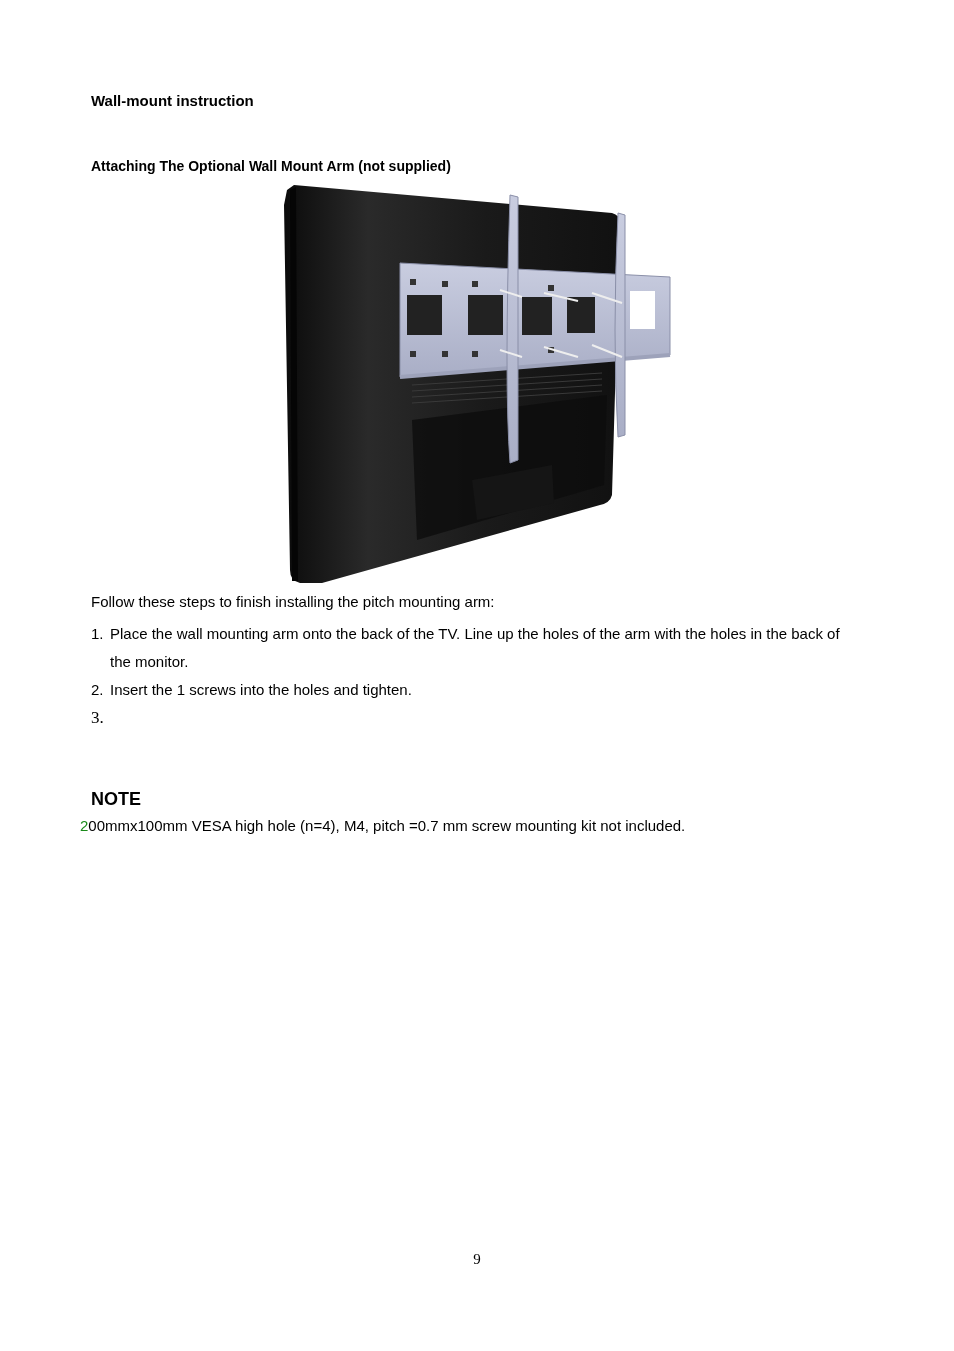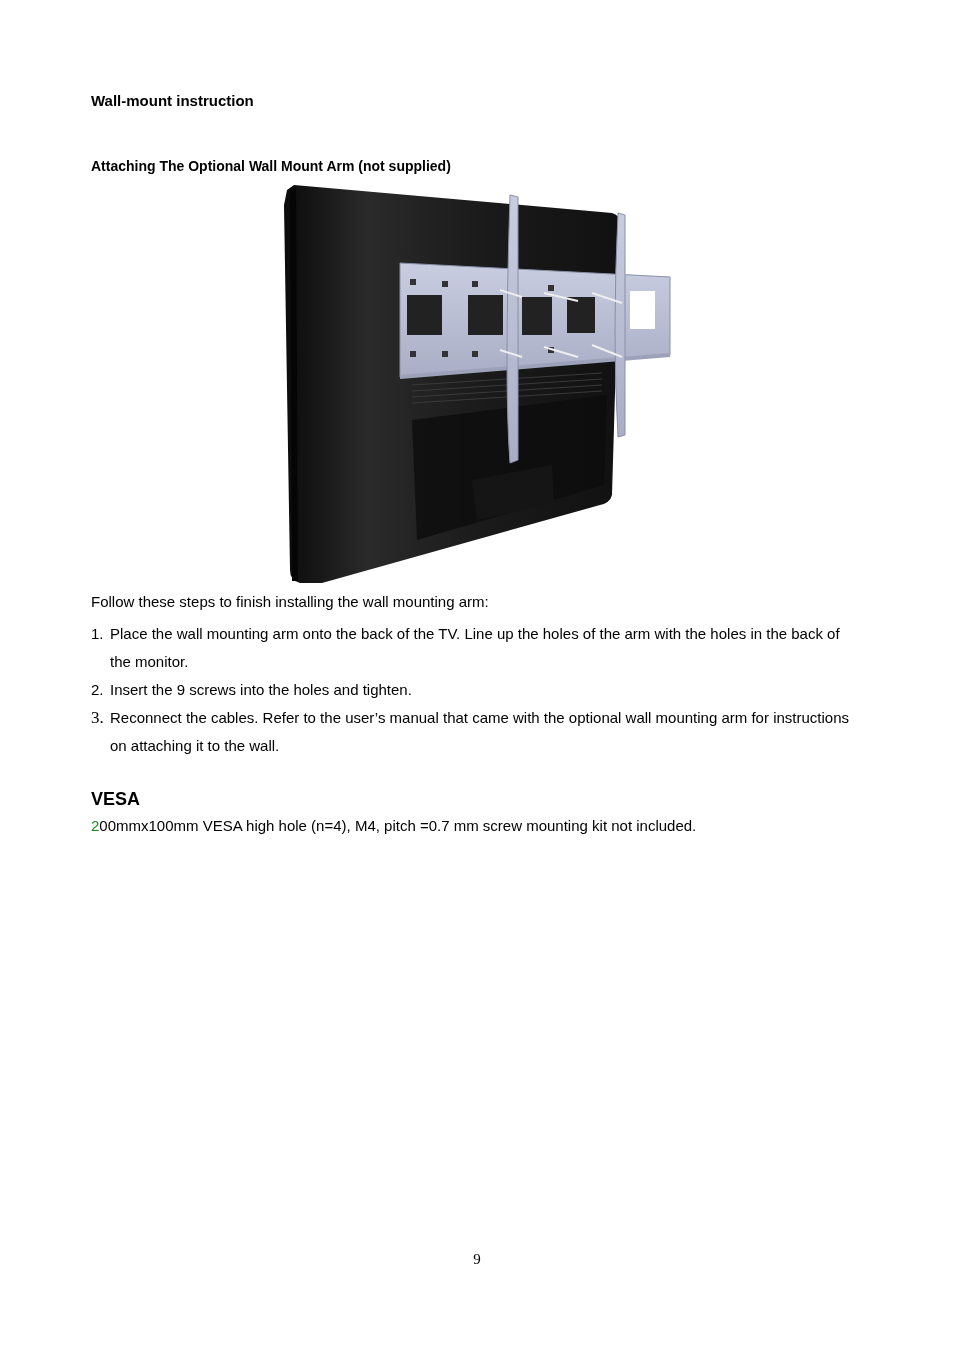--- a/index.html
+++ b/index.html
@@ -6,21 +6,21 @@
   body { width: 954px; height: 1351px; position: relative; overflow: hidden; font-family: "Liberation Sans", sans-serif; color: #000; }
   .h1 { position: absolute; left: 91px; top: 92px; font-size: 15px; font-weight: bold; margin: 0; }
   .h2 { position: absolute; left: 91px; top: 158px; font-size: 14px; font-weight: bold; margin: 0; }
   .figure { position: absolute; left: 282px; top: 185px; width: 390px; height: 400px; }
   .intro { position: absolute; left: 91px; top: 593px; font-size: 15px; margin: 0; }
   .steps { position: absolute; left: 91px; top: 620px; width: 760px; margin: 0; padding: 0; list-style: none; font-size: 15px; }
   .steps li { position: relative; padding-left: 19px; line-height: 28px; margin: 0; }
   .steps li .num { position: absolute; left: 0; top: 0; }
   .steps li .num.serif { font-family: "Liberation Serif", serif; font-size: 17px; }
   .note-title { position: absolute; left: 91px; top: 789px; font-size: 18px; font-weight: bold; margin: 0; }
-  .note-text { position: absolute; left: 91px; top: 817px; font-size: 15px; margin: 0; }
+  .note-text { position: absolute; left: 80px; top: 817px; font-size: 15px; margin: 0; }
   .note-text .first { color: #1a8a1a; }
   .page-num { position: absolute; left: 0; width: 954px; top: 1251px; text-align: center; font-family: "Liberation Serif", serif; font-size: 15px; }
 </style>
 </head>
 <body>
 
 <h1 class="h1">Wall-mount instruction</h1>
 <h2 class="h2">Attaching The Optional Wall Mount Arm (not supplied)</h2>
 
 <div class="figure">
@@ -76,33 +76,32 @@
       <line x1="218" y1="105" x2="240" y2="112"></line>
       <line x1="262" y1="108" x2="296" y2="116"></line>
       <line x1="310" y1="108" x2="340" y2="118"></line>
       <line x1="218" y1="165" x2="240" y2="172"></line>
       <line x1="262" y1="162" x2="296" y2="172"></line>
       <line x1="310" y1="160" x2="340" y2="172"></line>
     </g>
   </svg>
 </div>
 
-<p class="intro">Follow these steps to finish installing the wall mounting arm:</p>
+<p class="intro">Follow these steps to finish installing the pitch mounting arm:</p>
 
 <ol class="steps">
   <li>
     <span class="num">1.</span>
     <span>Place the wall mounting arm onto the back of the TV. Line up the holes of the arm with the holes in the back of the monitor.</span>
   </li>
   <li>
     <span class="num">2.</span>
-    <span>Insert the 9 screws into the holes and tighten.</span>
+    <span>Insert the 1 screws into the holes and tighten.</span>
   </li>
   <li>
     <span class="num serif">3.</span>
-    <span>Reconnect the cables. Refer to the user’s manual that came with the optional wall mounting arm for instructions on attaching it to the wall.</span>
   </li>
 </ol>
 
-<h3 class="note-title">VESA</h3>
+<h3 class="note-title">NOTE</h3>
 <p class="note-text"><span class="first">2</span><span>00mmx100mm VESA high hole (n=4), M4, pitch =0.7 mm screw mounting kit not included.</span></p>
 
 <div class="page-num">9</div>
 
 </body></html>

